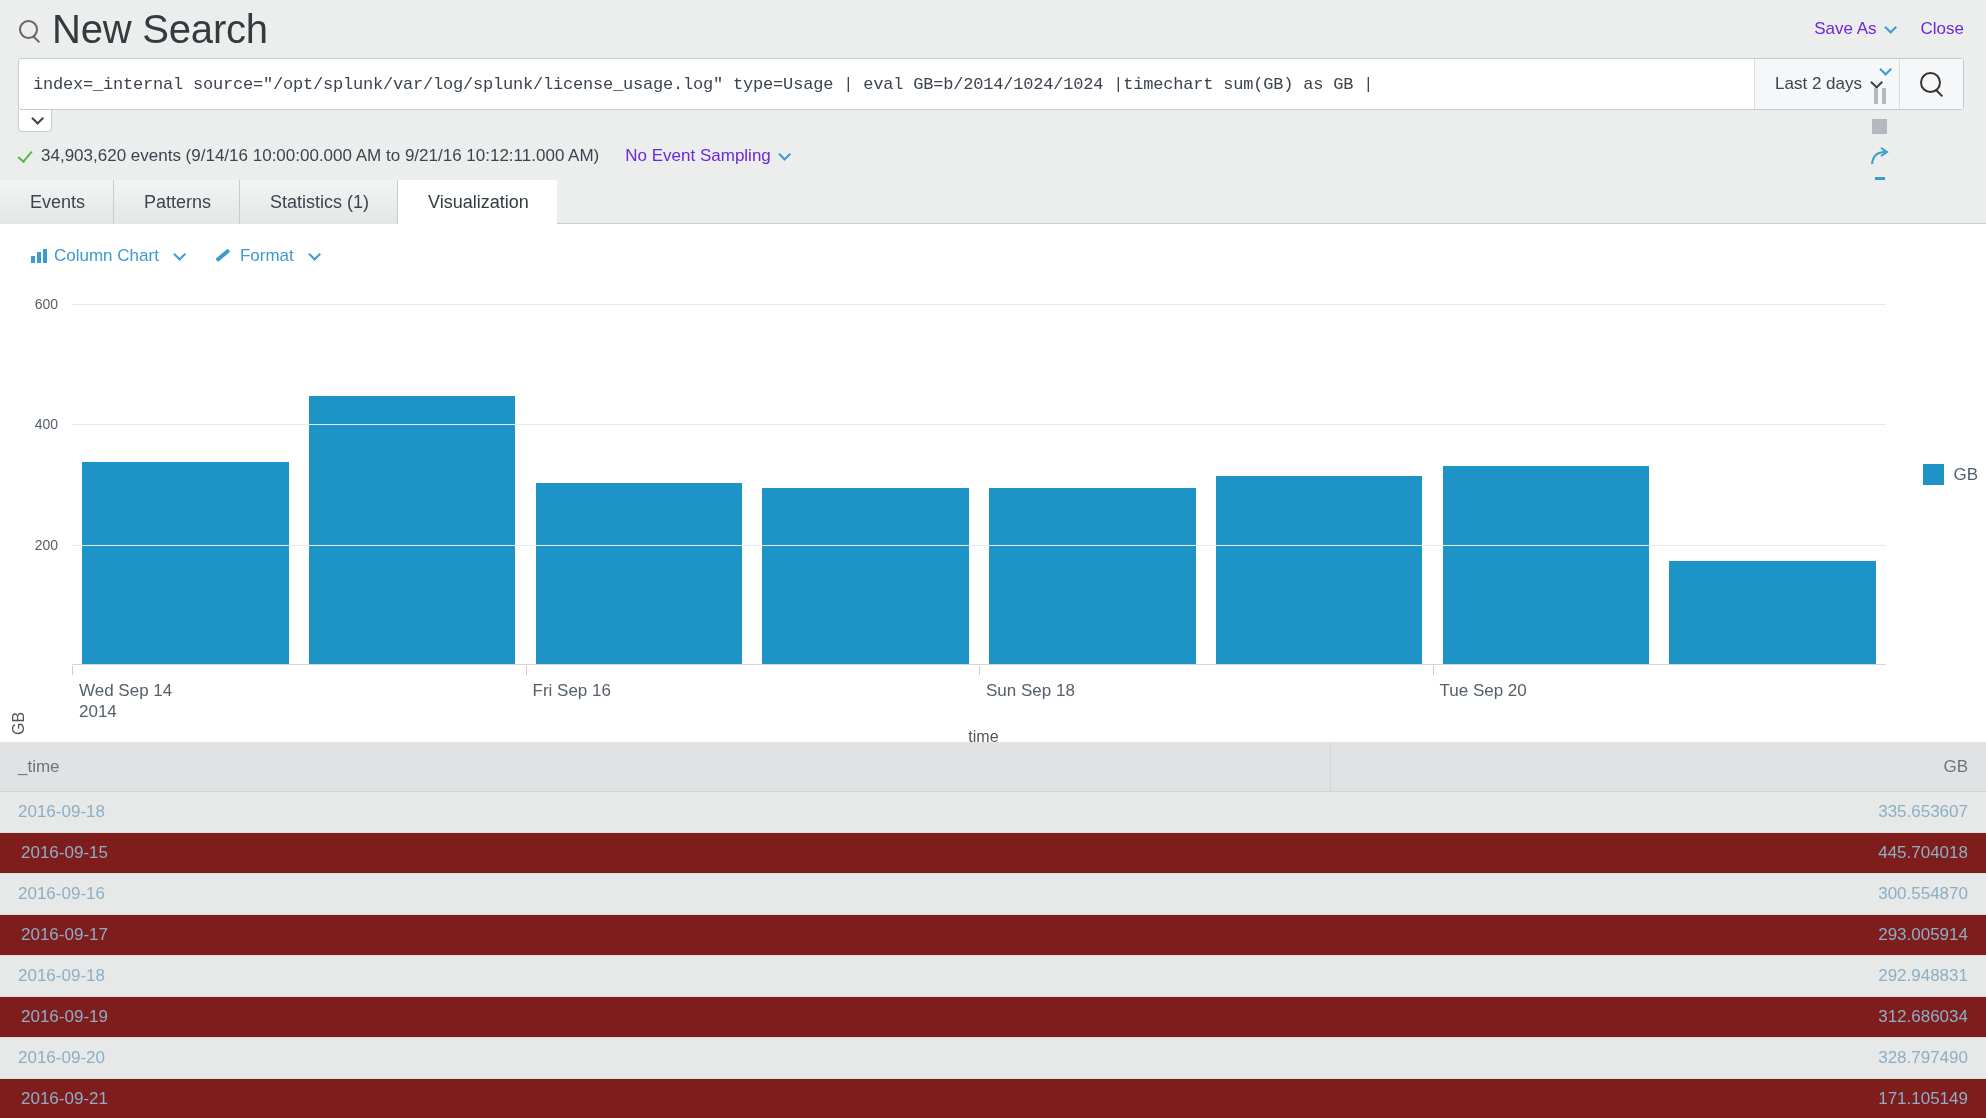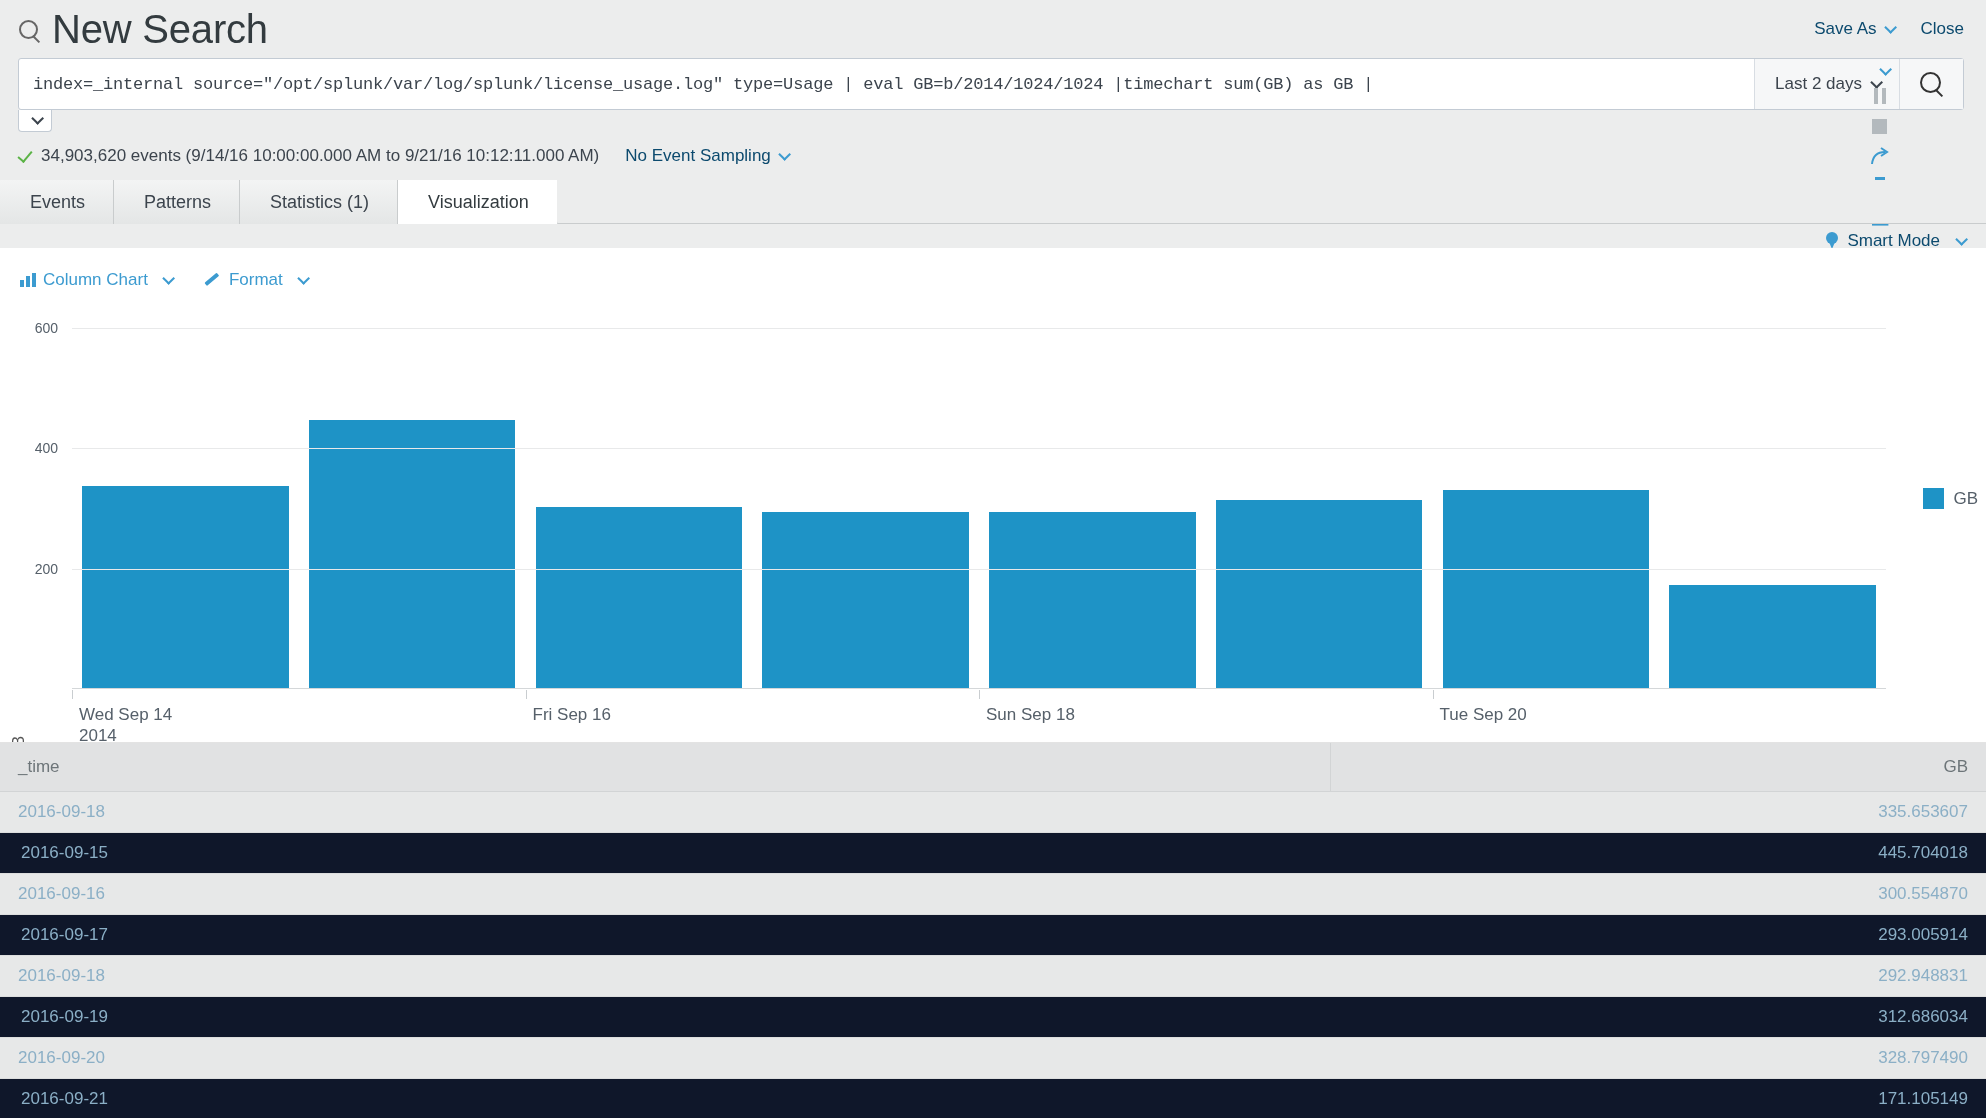--- a/index.html
+++ b/index.html
@@ -62,21 +62,21 @@
     line-height: 1;
   }
   .header-right {
     margin-left: auto;
     display: flex;
     align-items: center;
     gap: 28px;
     font-size: 17px;
   }
   .link-blue {
-    color: #0c4a6e;
+    color: #6d28d9;
     cursor: pointer;
     white-space: nowrap;
   }
   .caret-chev {
     display: inline-block;
     margin-left: 7px;
     width: 9px; height: 9px;
     border-right: 2px solid #3c9bd0;
     border-bottom: 2px solid #3c9bd0;
     transform: rotate(45deg) translateY(-3px);
@@ -309,23 +309,22 @@
   
   .viz-panel {
     background: #ffffff;
     height: 572px;
     position: relative;
   }
   .viz-toolbar {
     display: flex;
     align-items: center;
     gap: 36px;
-    padding: 22px 0 0 20px;
+    padding: 22px 0 0 31px;
     font-size: 17px;
-    margin-top: 24px;
   }
   .viz-tool {
     display: flex;
     align-items: center;
     gap: 7px;
     color: #3c9bd0;
     cursor: pointer;
   }
   .ic-colchart {
     display: inline-block;
@@ -498,21 +497,21 @@
   }
   table.results-table th.num { text-align: right; border-right: none; }
   table.results-table td {
     padding: 10px 18px;
     color: #8bafc6;
     border-bottom: 1px solid #dcdddd;
     height: 37px;
   }
   table.results-table td.num { text-align: right; }
   table.results-table tr.odd td { background: #e7e8e8; }
-  table.results-table tr.even td { background: #0f172a; padding-left: 21px; }
+  table.results-table tr.even td { background: #7f1d1d; padding-left: 21px; }
   .col-time { width: 67%; }
 </style>
 </head>
 <body>
 
 <div class="app">
 
   <div class="header-bar">
     <div class="search-title-wrap">
       <span class="magnifier"></span>

